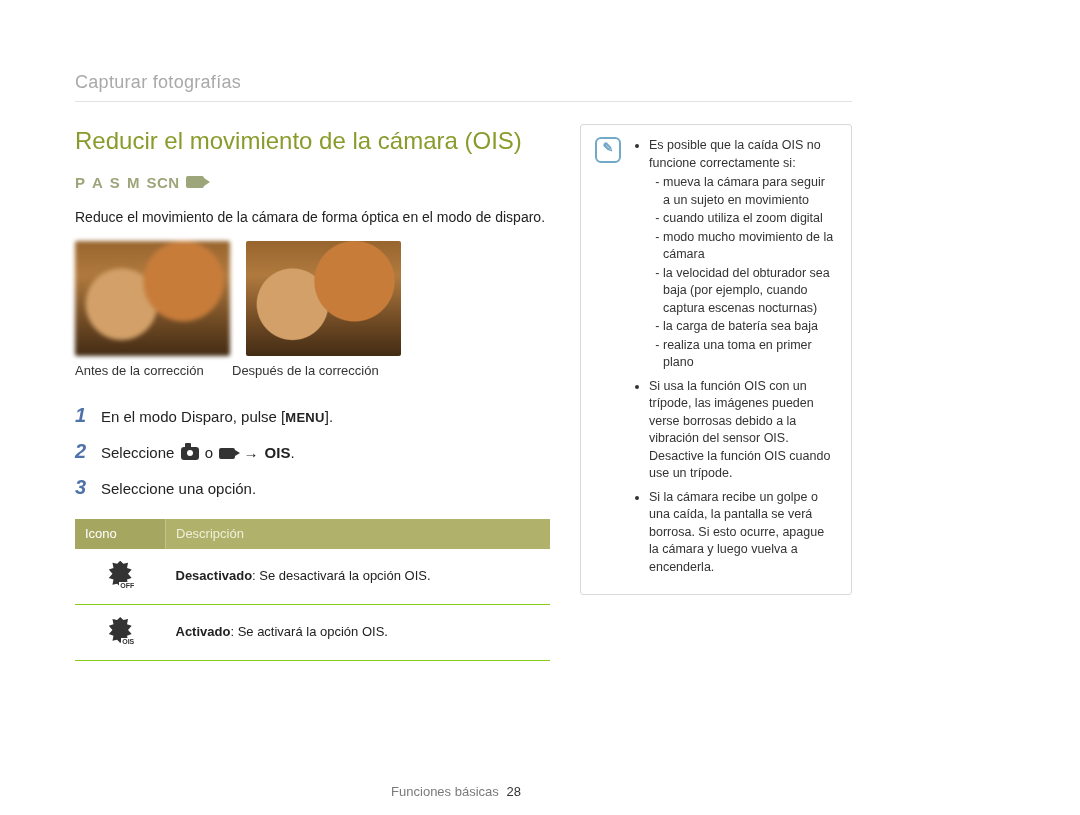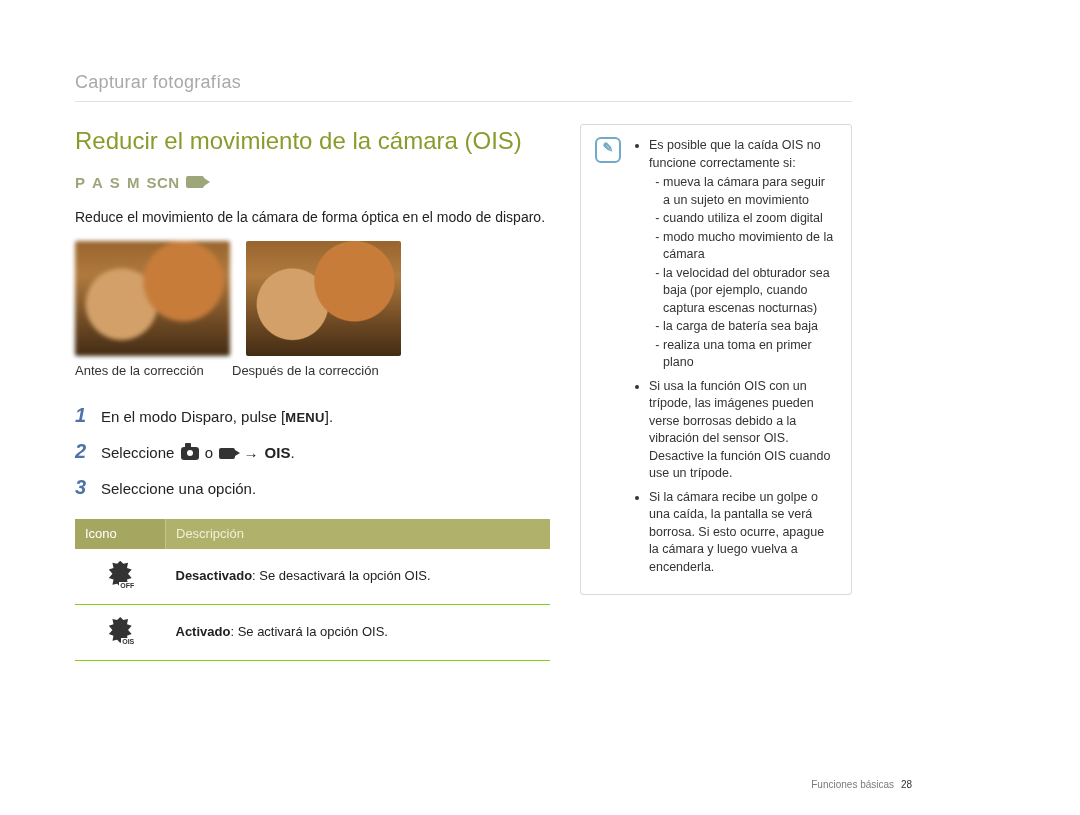--- a/index.html
+++ b/index.html
@@ -242,25 +242,25 @@
     padding-left: 14px;
     margin-top: 2px;
   }
   .note-box ul.inner > li {
     list-style: "- ";
     margin-bottom: 1px;
   }
 
   .footer {
     position: absolute;
-    bottom: 23px;
+    bottom: 14px;
     left: 0; right: 0;
-    text-align: right;
+    text-align: center;
     color: #7a7a7a;
-    font-size: 10px;
+    font-size: 13px;
   }
   .footer .pn { color:#333; margin-left:4px; }
 </style>
 </head>
 <body>
 
 <div class="page">
   <div class="breadcrumb">Capturar fotografías</div>
 
   <div class="two-col">

